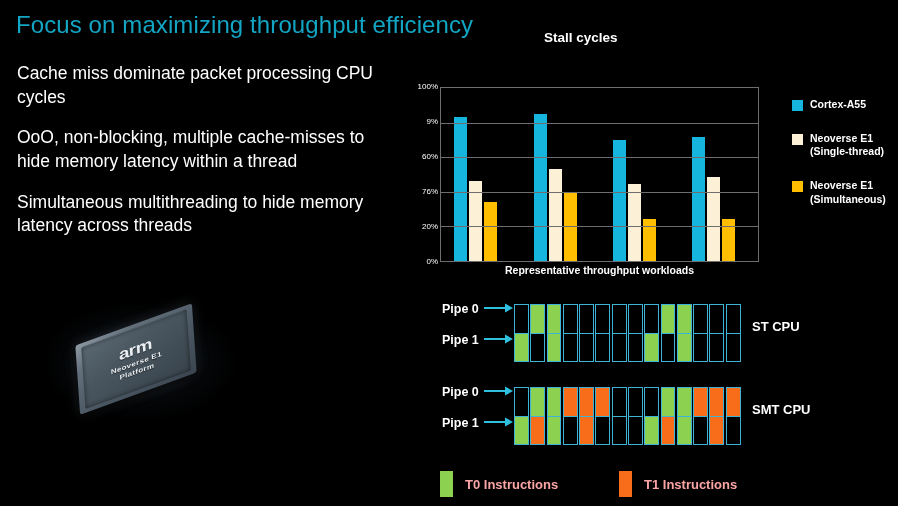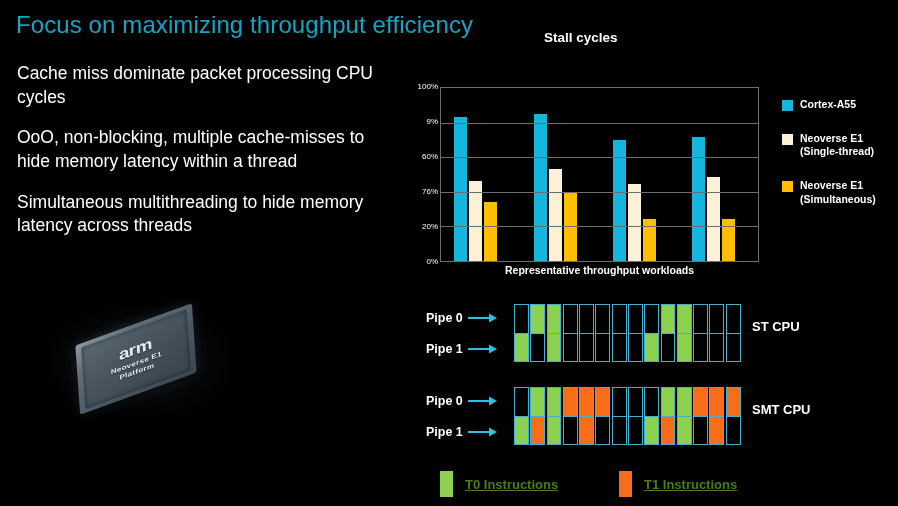--- a/index.html
+++ b/index.html
@@ -71,33 +71,33 @@
   }
   #ylabels{position:absolute;left:0;top:59px;width:34px;height:175px;}
   #bars{position:absolute;left:0;top:0;right:0;bottom:0;display:flex;align-items:flex-end;}
   .group{flex:1;display:flex;align-items:flex-end;justify-content:flex-start;height:100%;padding-left:4.2%;box-sizing:border-box;}
   .bar{width:13px;margin-right:2px;}
   #xlabel{
     position:absolute;left:36px;top:236px;width:319px;text-align:center;
     font-size:10.5px;font-weight:700;color:#ffffff;white-space:nowrap;
   }
   #chart-legend{position:absolute;left:378px;top:70px;width:116px;}
-  .legend-row{display:flex;align-items:flex-start;margin-bottom:21px;}
+  .legend-row{display:flex;align-items:flex-start;margin-bottom:21px;margin-left:10px;}
   .legend-swatch{width:11px;height:11px;flex:0 0 11px;margin-right:7px;margin-top:2px;}
   .legend-label{font-size:10.5px;font-weight:700;line-height:1.25;color:#ffffff;}
 
   
   #pipes{position:absolute;left:404px;top:296px;width:494px;height:165px;}
   .pipe-block{position:absolute;left:0;width:494px;height:62px;}
   #pipe-block-st{top:6px;}
   #pipe-block-smt{top:89px;}
   .pipe-labels{position:absolute;left:22px;top:0;width:86px;height:62px;}
   .pipe-label-row{
-    position:absolute;left:0;width:86px;height:31px;
-    display:flex;align-items:center;
+    position:absolute;left:16px;width:86px;height:31px;
+    display:flex;
   }
   .pipe-label-row.r0{top:0;}
   .pipe-label-row.r1{top:31px;}
   .pipe-label-text{font-size:12.5px;font-weight:700;color:#ffffff;white-space:nowrap;}
   .arrow-icon{margin-left:5px;display:block;line-height:0;}
   .cells{position:absolute;left:110px;top:2px;width:228px;height:58px;display:flex;}
   .cell-col{
     flex:1;margin-right:1.4px;display:flex;flex-direction:column;
     border:1px solid #3fb3d6;box-sizing:border-box;
   }
@@ -105,21 +105,21 @@
   .cell-half.top{border-bottom:1px solid #3fb3d6;}
   .cpu-tag{
     position:absolute;left:348px;top:17px;font-size:13px;font-weight:700;
     color:#ffffff;white-space:nowrap;
   }
 
   
   #pipe-legend{position:absolute;left:404px;top:468px;width:494px;height:32px;}
   .plrow{position:absolute;top:0;display:flex;align-items:center;height:32px;}
   .plswatch{width:13px;height:26px;margin-right:12px;}
-  .pllabel{font-size:13px;font-weight:700;color:#4d7c0f;white-space:nowrap;text-decoration:underline;}
+  .pllabel{font-size:13px;font-weight:700;color:#fca5a5;white-space:nowrap;}
 </style>
 </head>
 <body>
 
 <div class="slide">
 
   <div id="bullets">
     <div class="bullet">Cache miss dominate packet processing CPU cycles</div>
     <div class="bullet">OoO, non-blocking, multiple cache-misses to hide memory latency within a thread</div>
     <div class="bullet">Simultaneous multithreading to hide memory latency across threads</div>

